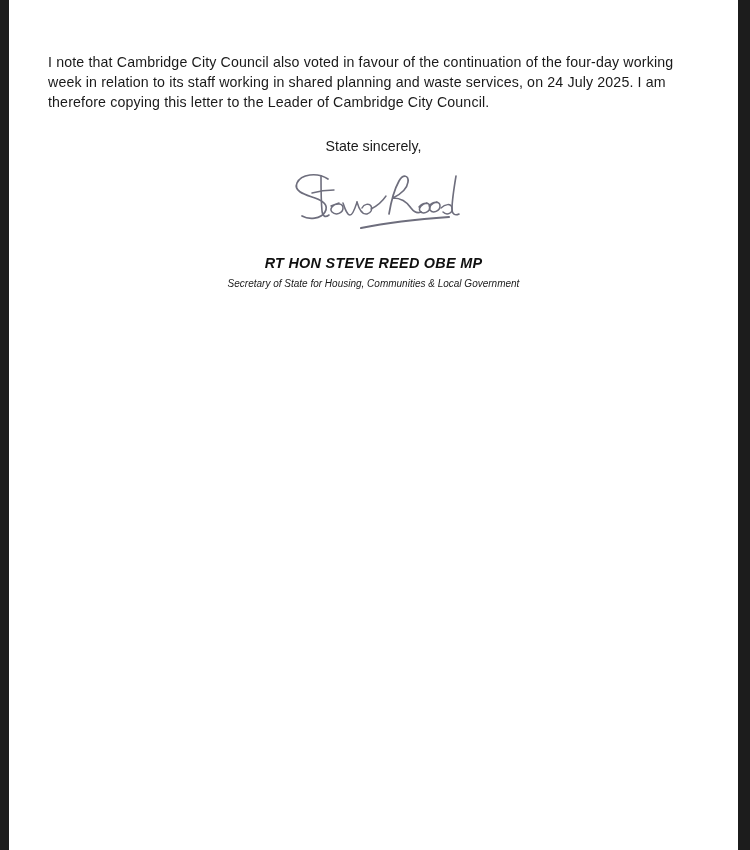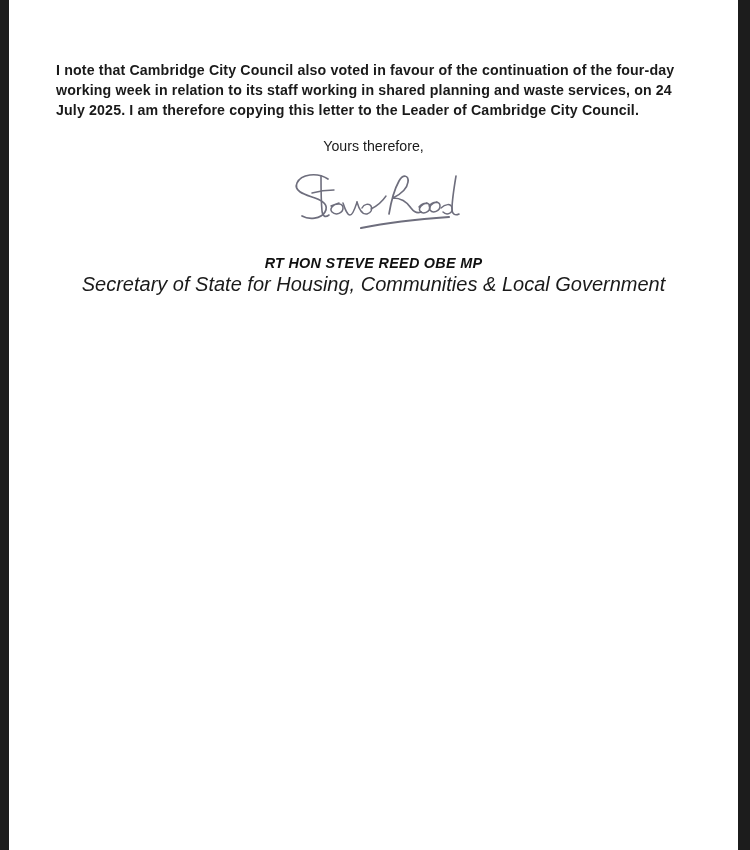--- a/index.html
+++ b/index.html
@@ -38,27 +38,26 @@
     background: #ffffff;
   }
 
   .letter-body {
     position: absolute;
     left: 39px;
     top: 52px;
     width: 656px;
   }
   .body-paragraph {
-    margin: 8px;
+    margin: 0;
     font-size: 14.2px;
     line-height: 20.2px;
     color: #1a1a1a;
     text-align: left;
     letter-spacing: 0.01em;
-    font-weight: bold;
   }
 
   .closing {
     position: absolute;
     left: 0;
     right: 0;
     top: 136px;
     text-align: center;
   }
   .closing-text {
@@ -91,42 +90,42 @@
     font-style: italic;
   }
   .signoff-name {
     font-size: 14.4px;
     font-weight: bold;
     line-height: 19px;
     color: #111111;
     letter-spacing: 0.02em;
   }
   .signoff-title {
-    font-size: 20px;
+    font-size: 10px;
     line-height: 20px;
     color: #1a1a1a;
     margin-top: 1px;
   }
 </style>
 </head>
 <body>
 
 <div class="screen">
 
   <div class="edge-band left"></div>
   <div class="edge-band right"></div>
 
   <div class="page">
 
     <div class="letter-body">
       <p class="body-paragraph">I note that Cambridge City Council also voted in favour of the continuation of the four-day working week in relation to its staff working in shared planning and waste services, on 24 July 2025. I am therefore copying this letter to the Leader of Cambridge City Council.</p>
     </div>
 
     <div class="closing">
-      <span class="closing-text">Yours therefore,</span>
+      <span class="closing-text">State sincerely,</span>
     </div>
 
     <div class="signature-block">
       <svg class="signature-svg" viewBox="0 0 200 80">
         <g fill="none" stroke="#6e6e7d" stroke-linecap="round" stroke-linejoin="round">
 
           <path d="M47 17 C36 10, 20 12, 16 21 C12 30, 26 33, 34 36 C42 39, 48 43, 44 50 C40 57, 28 58, 21 54" stroke-width="1.7"></path>
 
           <path d="M40 14 C40 26, 40 38, 41 49 C41.5 54, 44 56, 48 53" stroke-width="1.6"></path>
           <path d="M31 31 C38 29, 46 28, 53 28" stroke-width="1.4"></path>

